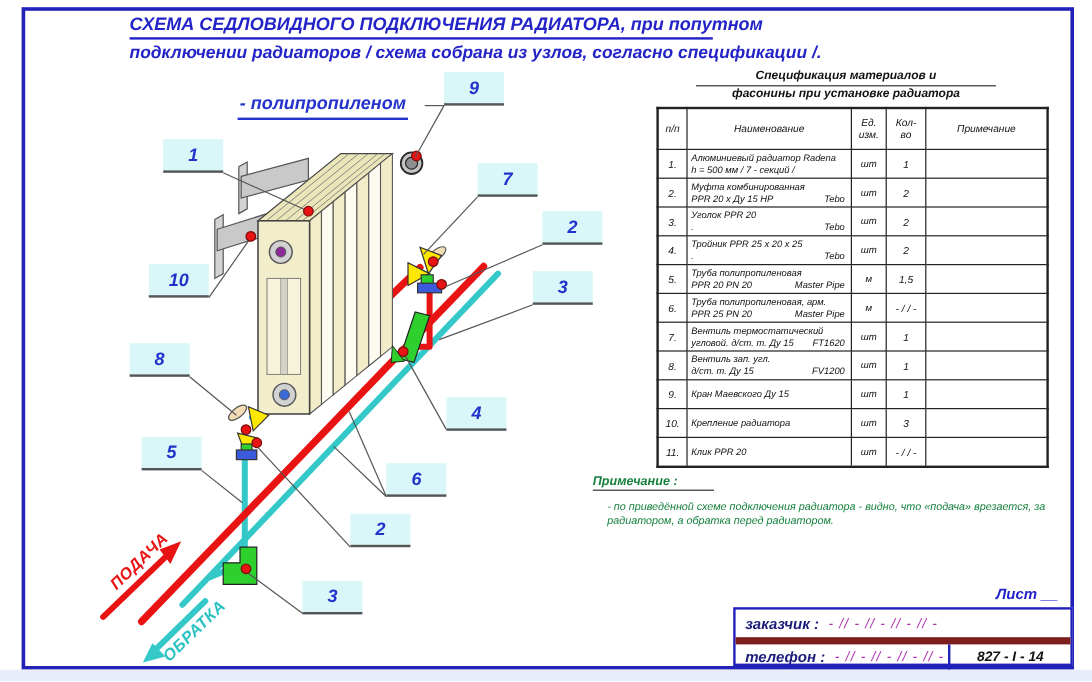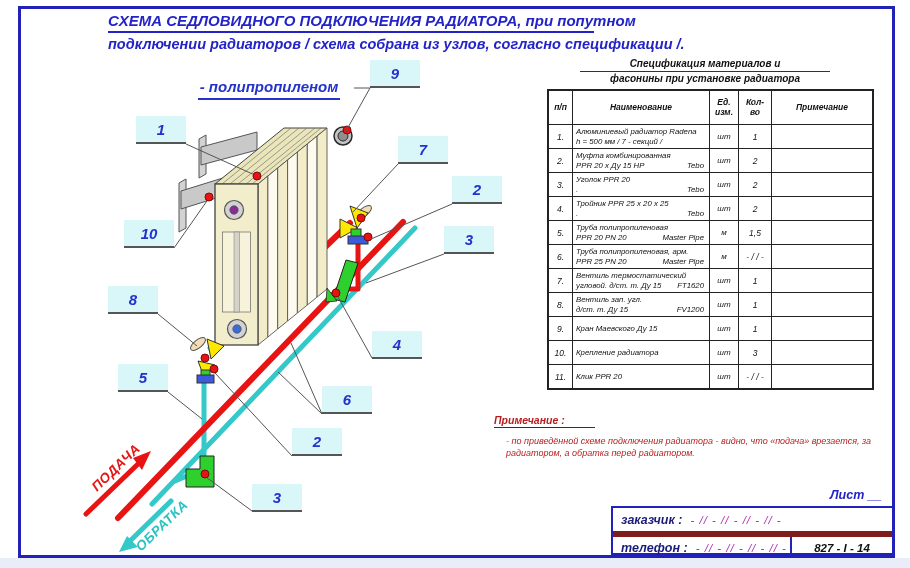--- a/index.html
+++ b/index.html
@@ -32,33 +32,33 @@
     border-bottom:2px solid #555; color:#2233cc; font-weight:bold; font-style:italic;
     font-size:15px; display:flex; align-items:center; justify-content:center; }
 
   
   .spec { position:absolute; left:547px; top:57px; width:316px; color:#111; }
   .spec-title { text-align:center; font-weight:bold; font-style:italic; font-size:10px; line-height:1.3; }
   .spec-title .st1 { display:inline-block; width:250px; border-bottom:1.2px solid #333; padding-bottom:1px; }
   table.spec-t { border-collapse:collapse; margin-top:4px; width:315px; table-layout:fixed;
     border:2px solid #222; background:#fff; }
   table.spec-t th, table.spec-t td { border:1px solid #222; font-style:italic; overflow:hidden; }
-  table.spec-t th { font-size:8.5px; font-weight:bold; height:31px; line-height:1.15; }
+  table.spec-t th { font-size:8.5px; font-weight:normal; height:31px; line-height:1.15; }
   table.spec-t td { height:21px; }
   .c-num  { width:21px;  text-align:center; font-size:8.5px; }
   .c-name { width:134px; font-size:7.8px; }
   .c-unit { width:26px;  text-align:center; font-size:8px; }
   .c-qty  { width:30px;  text-align:center; font-size:8.5px; }
   .c-note { width:98px;  text-align:center; }
   td.c-name { padding:1px 3px; line-height:1.2; vertical-align:middle; }
   .nm2 { display:flex; justify-content:space-between; }
   .brand { padding-right:2px; }
 
   
-  .notes { position:absolute; left:494px; top:410px; width:402px; font-style:italic; color:#b91c1c; }
+  .notes { position:absolute; left:494px; top:391px; width:402px; font-style:italic; color:#15803d; }
   .notes-title { display:inline-block; font-weight:bold; font-size:10.5px;
     border-bottom:1.5px solid #333; padding:0 30px 1px 0; }
   .notes-body { margin-top:8px; padding-left:12px; font-size:9px; line-height:1.3; }
   .notes-body p { margin:0 0 5px 0; }
 
   
   .sheet-label { position:absolute; left:830px; top:488px; color:#2323c8;
     font-weight:bold; font-style:italic; font-size:12.5px; }
   .footer-table { position:absolute; left:611px; top:506px; width:283px; height:49px;
     border:2px solid #2222bb; background:#fff; box-sizing:border-box; }

